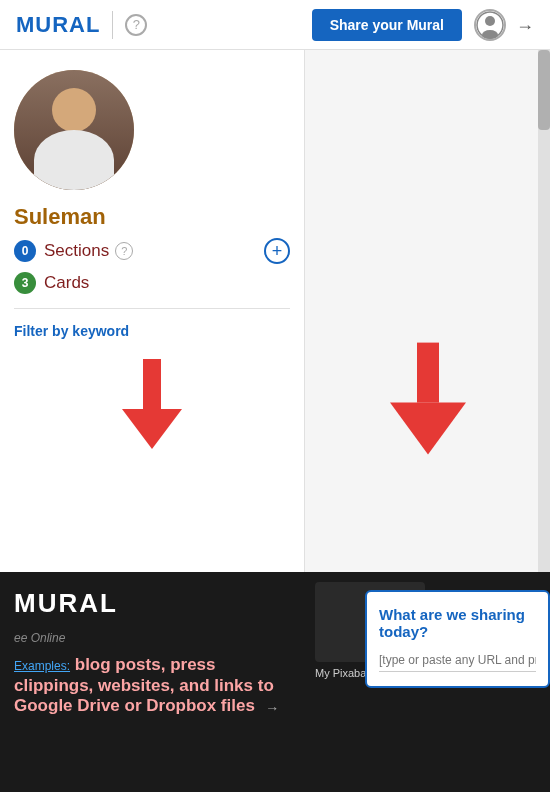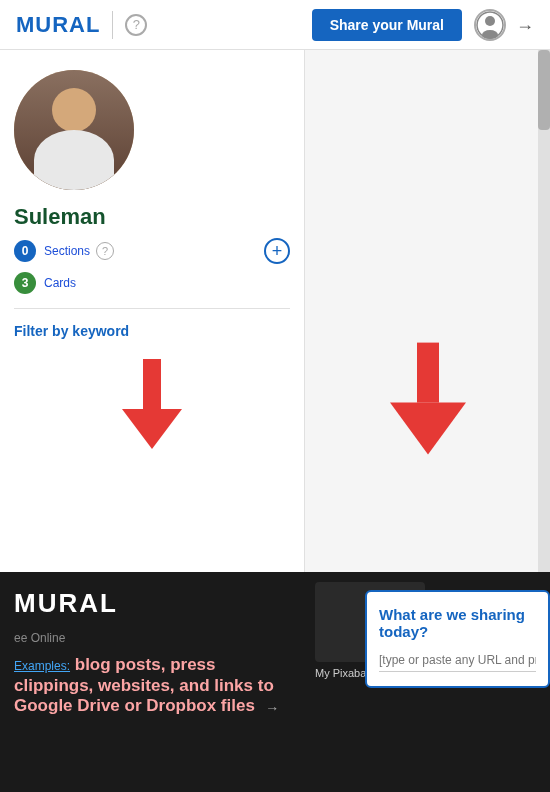--- a/index.html
+++ b/index.html
@@ -126,21 +126,21 @@
       transform: translateX(-50%);
       width: 80px;
       height: 60px;
       border-radius: 50% 50% 0 0;
       background: #e8e8e8;
     }
 
     .profile-name {
       font-size: 22px;
       font-weight: bold;
-      color: #14532d;
+      color: #a16207;
       margin-bottom: 8px;
     }
     .profile-bio {
       font-size: 14px;
       color: #1565c0;
       margin-bottom: 10px;
       line-height: 1.5;
     }
     .browse-cards-label {
       font-size: 13px;
@@ -163,22 +163,22 @@
       font-size: 12px;
       font-weight: bold;
       color: #fff;
       margin-right: 8px;
       flex-shrink: 0;
     }
     .badge-blue { background: #1565c0; }
     .badge-green { background: #388e3c; }
 
     .section-label {
-      font-size: 12px;
-      color: #1d4ed8;
+      font-size: 17px;
+      color: #7f1d1d;
       cursor: pointer;
     }
     .section-help {
       width: 18px;
       height: 18px;
       border-radius: 50%;
       border: 1px solid #aaa;
       display: flex;
       align-items: center;
       justify-content: center;
@@ -337,20 +337,21 @@
       font-size: 26px;
       font-weight: bold;
       color: #fff;
       letter-spacing: 2px;
       margin-bottom: 12px;
     }
     .bottom-gray-text {
       font-size: 12px;
       color: #888;
       margin-bottom: 10px;
+      font-style: italic;
     }
     .bottom-blue-text {
       font-size: 12px;
       color: #42a5f5;
       line-height: 1.6;
       text-decoration: underline;
       cursor: pointer;
     }
     .bottom-text-regular {
       font-size: 17px;

